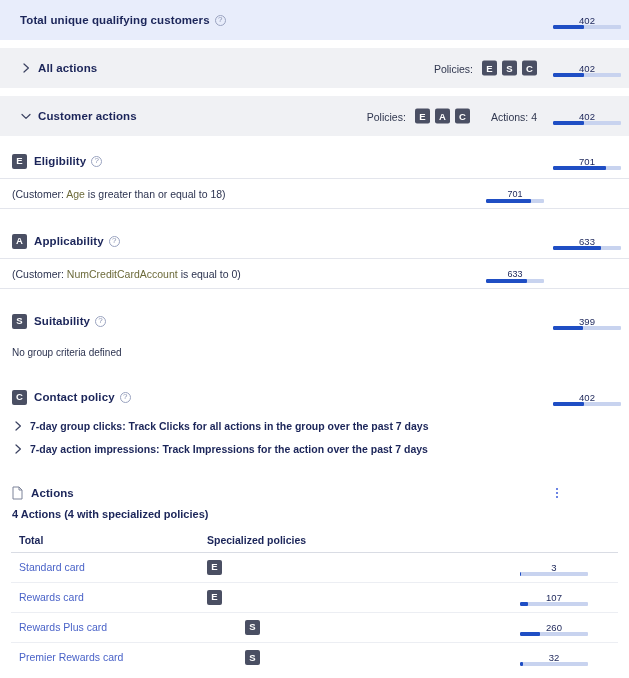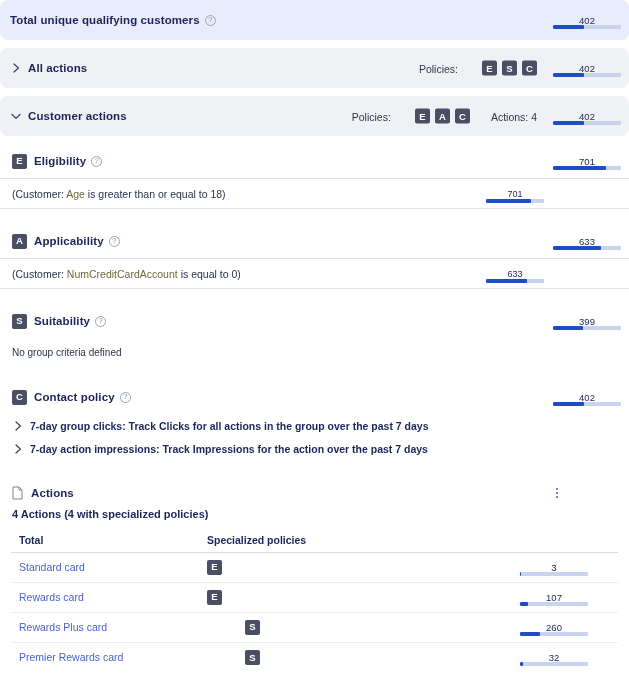--- a/index.html
+++ b/index.html
@@ -12,23 +12,22 @@
     color: #252b45;
     overflow: hidden;
   }
   .page { width: 629px; height: 678px; position: relative; background: #ffffff; }
 
   
   .band {
     width: 629px;
     display: flex;
     align-items: center;
-    padding: 0 10px;
+    padding: 0 20px;
     position: relative;
-    border-radius: 8px;
   }
   .band-total   { height: 40px; background: #e8edfb; }
   .band-gray    { height: 40px; background: #f0f1f4; }
   .spacer-white { height: 8px; background: #ffffff; width: 629px; }
 
   .title-strong {
     font-weight: bold;
     font-size: 11.5px;
     color: #1b2559;
     letter-spacing: .1px;
@@ -50,21 +49,21 @@
     display: inline-flex; align-items: center; justify-content: center;
     margin-right: 6px;
   }
   .chev svg { display: block; }
 
   
   .policies-wrap {
     display: flex; align-items: center; gap: 5px;
     font-size: 10.5px; color: #252b45;
   }
-  .policies-label { margin-right: 19px; font-size: 10.5px; color: #30374f; }
+  .policies-label { margin-right: 4px; font-size: 10.5px; color: #30374f; }
   .badge {
     width: 15px; height: 15px; flex: none;
     background: #4a4f63; color: #ffffff;
     border-radius: 2px;
     font-size: 9.5px; font-weight: bold;
     display: inline-flex; align-items: center; justify-content: center;
     line-height: 1;
   }
   .actions-count { font-size: 10.5px; color: #30374f; margin-left: 16px; white-space: nowrap; }
 

